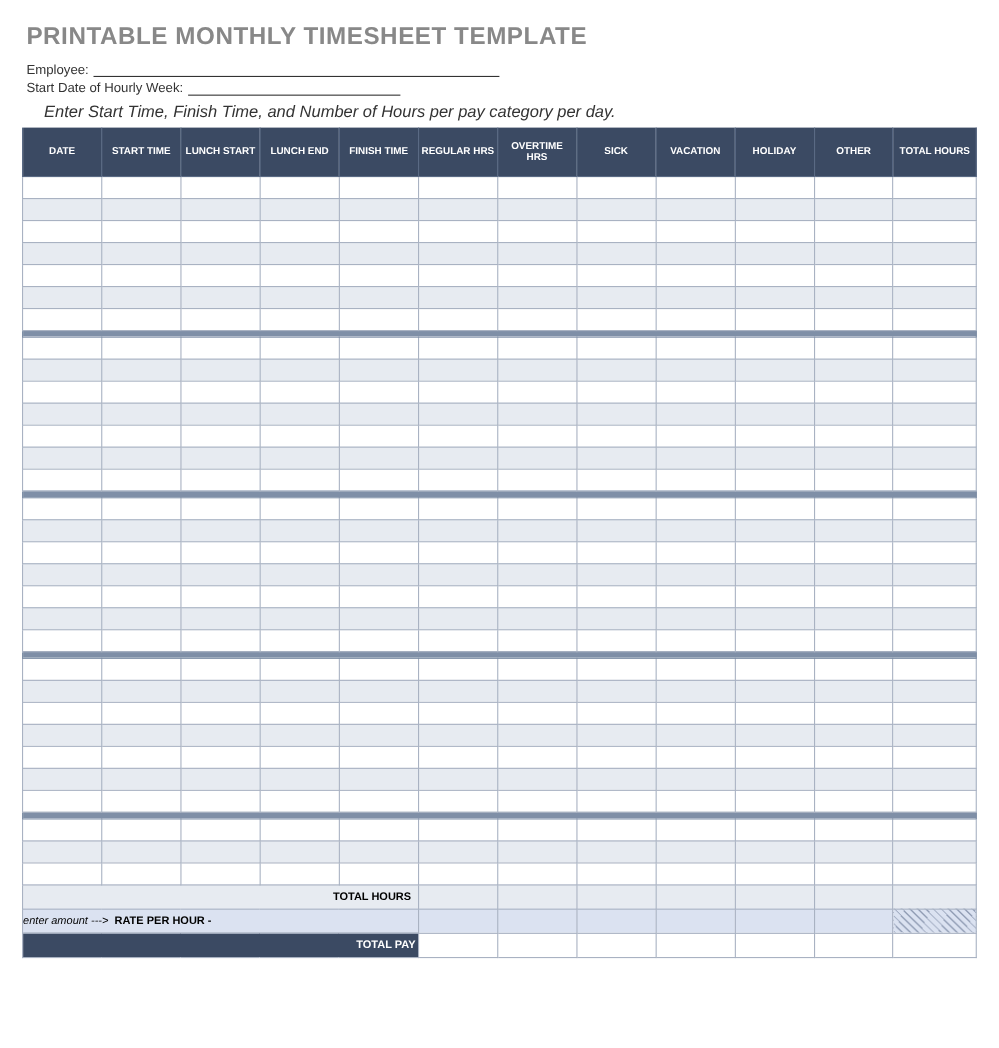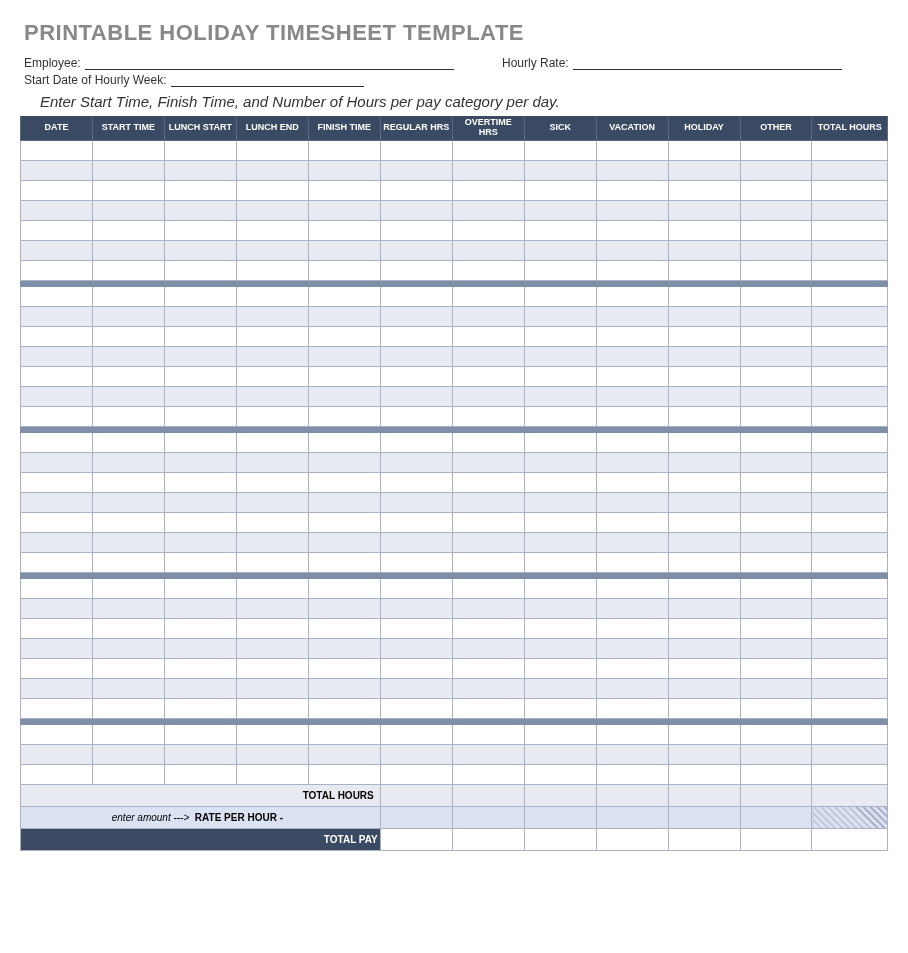--- a/index.html
+++ b/index.html
@@ -57,21 +57,21 @@
     height: 20px;
     padding: 0;
     font-size: 10px;
   }
   table.ts thead th {
     background: #3b4a63;
     color: #fff;
     font-size: 9px;
     font-weight: bold;
     text-align: center;
-    padding: 2px 2px;
+    padding: 12px 2px;
     line-height: 1.1;
     border: 1px solid #5a6a84;
     border-top: none;
     text-transform: uppercase;
   }
   tr.row-odd td { background: #ffffff; }
   tr.row-even td { background: #e7ebf1; }
   tr.week-sep td {
     height: 6px;
     background: #7f8fa7;
@@ -85,21 +85,21 @@
     background: #e7ebf1;
     text-align: right;
     font-weight: bold;
     font-size: 10px;
     padding-right: 6px;
     vertical-align: middle;
   }
   tr.total-hours td.val { background: #e7ebf1; }
   tr.rate td.lbl {
     background: #dbe2f1;
-    text-align: center;
+    text-align: left;
     font-size: 10px;
     padding-right: 6px;
     vertical-align: middle;
   }
   tr.rate td.lbl .hint { font-style: italic; font-weight: normal; }
   tr.rate td.lbl .ratelabel { font-weight: bold; }
   tr.rate td.val { background: #dbe2f1; }
   tr.rate td.hatched {
     background: #dbe2f1;
     background-image: repeating-linear-gradient(45deg, #8f9bb3 0, #8f9bb3 1px, transparent 1px, transparent 5px);
@@ -111,30 +111,26 @@
     font-weight: bold;
     font-size: 10px;
     padding-right: 2px;
     vertical-align: middle;
   }
   tr.total-pay td.val { background: #fff; }
 </style>
 </head>
 <body>
 
-<h1 class="title">PRINTABLE HOLIDAY TIMESHEET TEMPLATE</h1>
+<h1 class="title">PRINTABLE MONTHLY TIMESHEET TEMPLATE</h1>
 
 <div class="meta">
   <div class="meta-row">
     <div class="meta-field left">
       <span class="meta-label">Employee:</span>
-      <span class="meta-line"></span>
-    </div>
-    <div class="meta-field right">
-      <span class="meta-label">Hourly Rate:</span>
       <span class="meta-line"></span>
     </div>
   </div>
   <div class="meta-row">
     <div class="meta-field right">
       <span class="meta-label">Start Date of Hourly Week:</span>
       <span class="meta-line"></span>
     </div>
   </div>
 </div>

